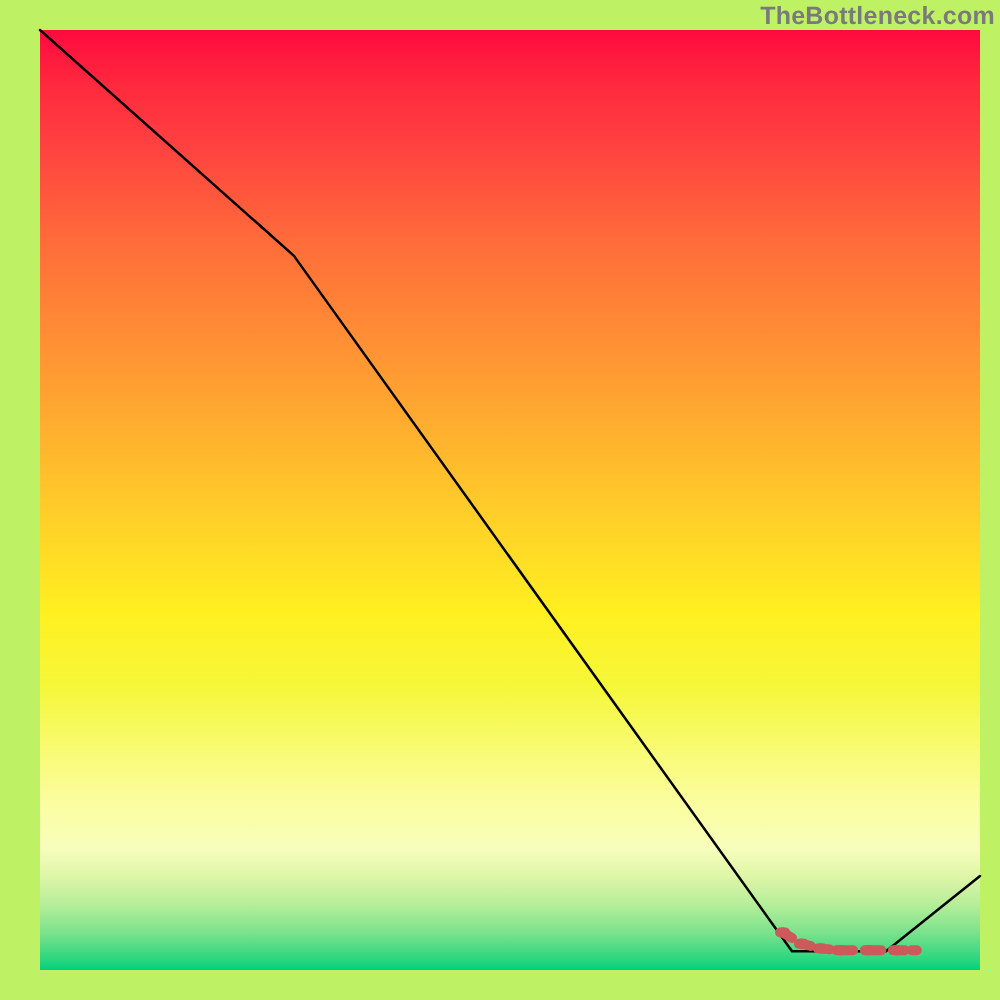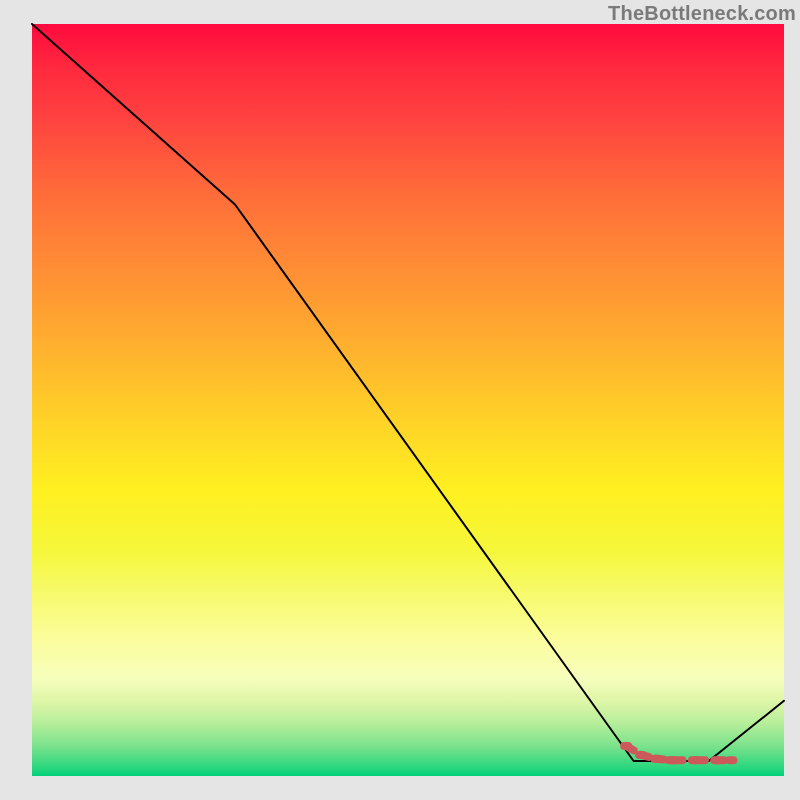--- a/index.html
+++ b/index.html
@@ -10,21 +10,21 @@
     background: #000;
     overflow: hidden;
     font-family: Arial, Helvetica, sans-serif;
   }
   .frame {
     position: absolute;
     left: 0;
     top: 0;
     width: 800px;
     height: 800px;
-    background: #e5e5e5;
+    background: #bef264;
   }
   .plot {
     position: absolute;
     left: 32px;
     top: 24px;
     width: 752px;
     height: 752px;
     
     background: linear-gradient(
       to bottom,

